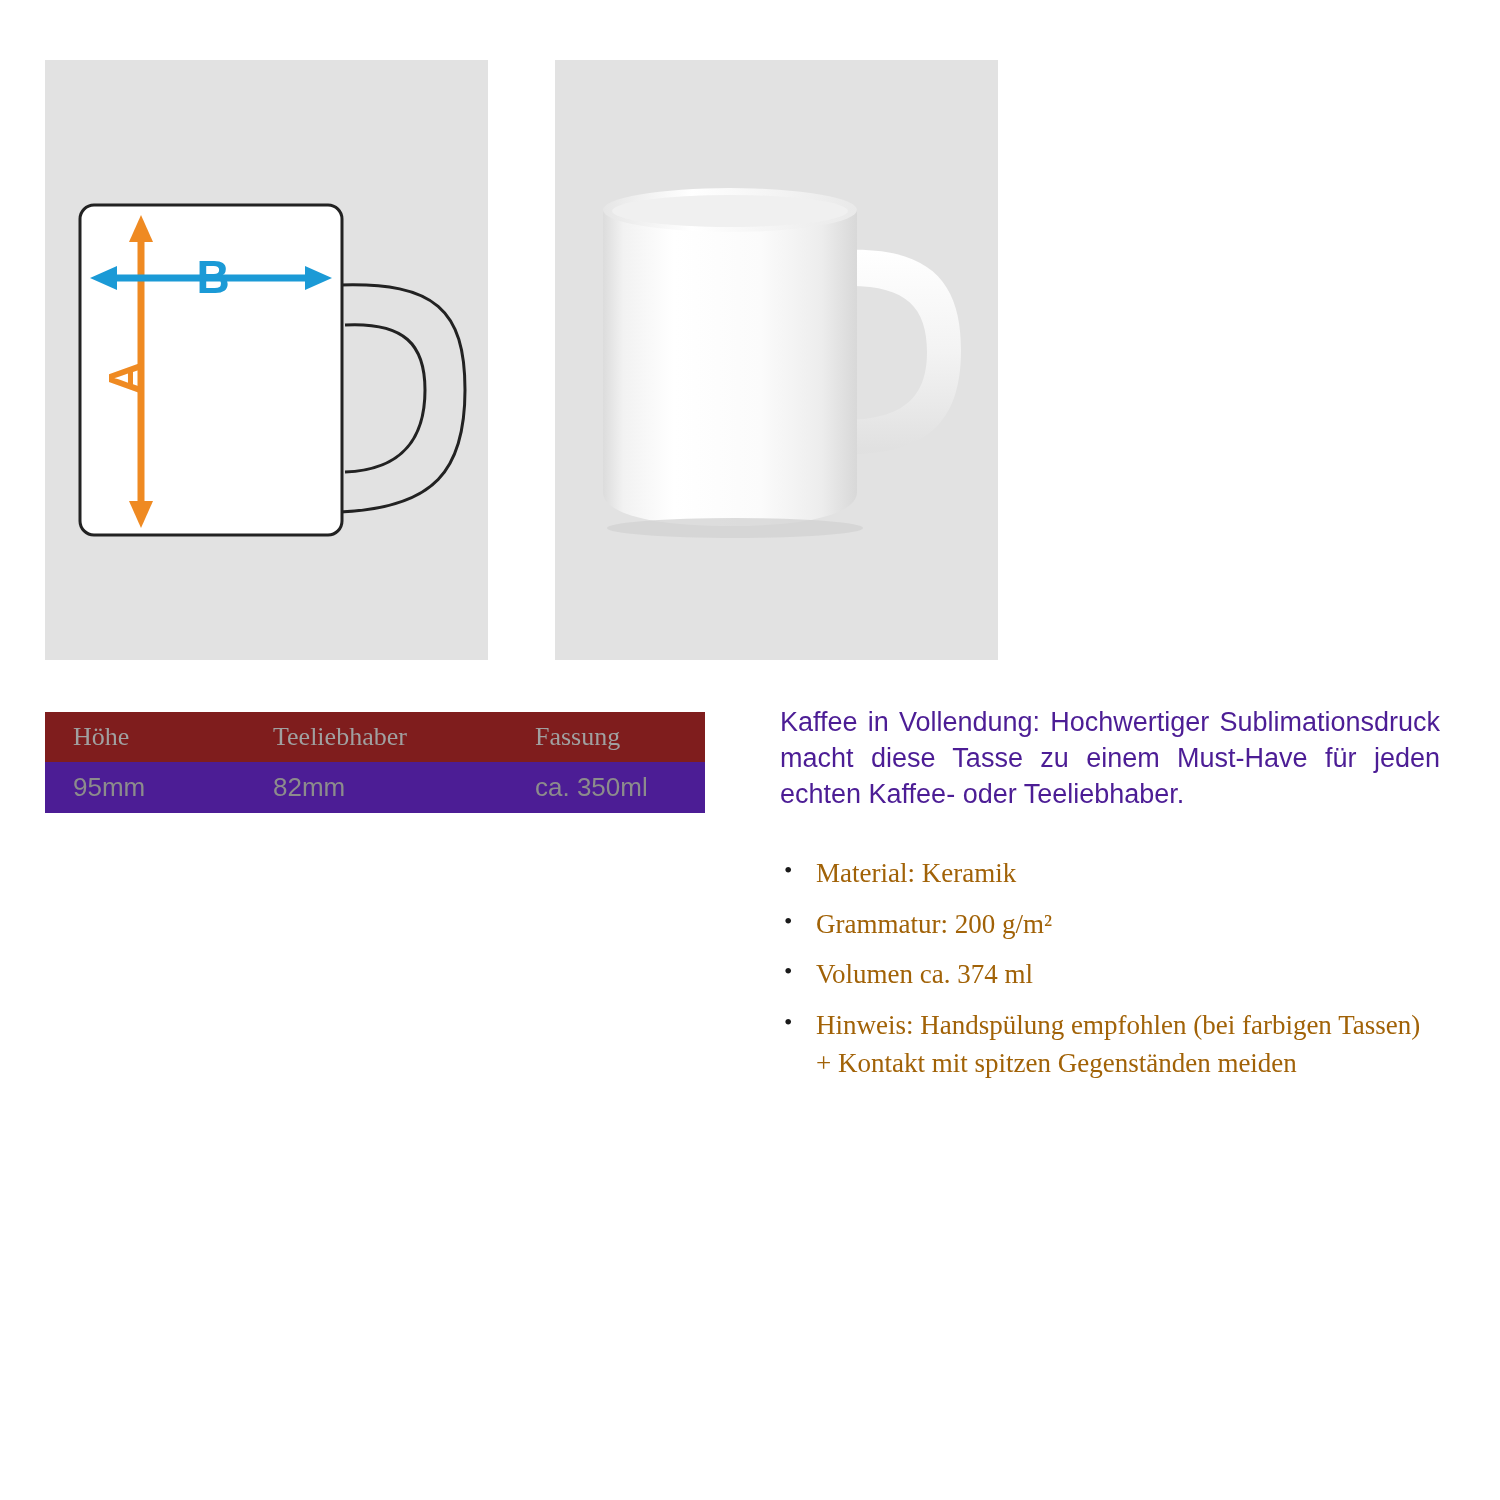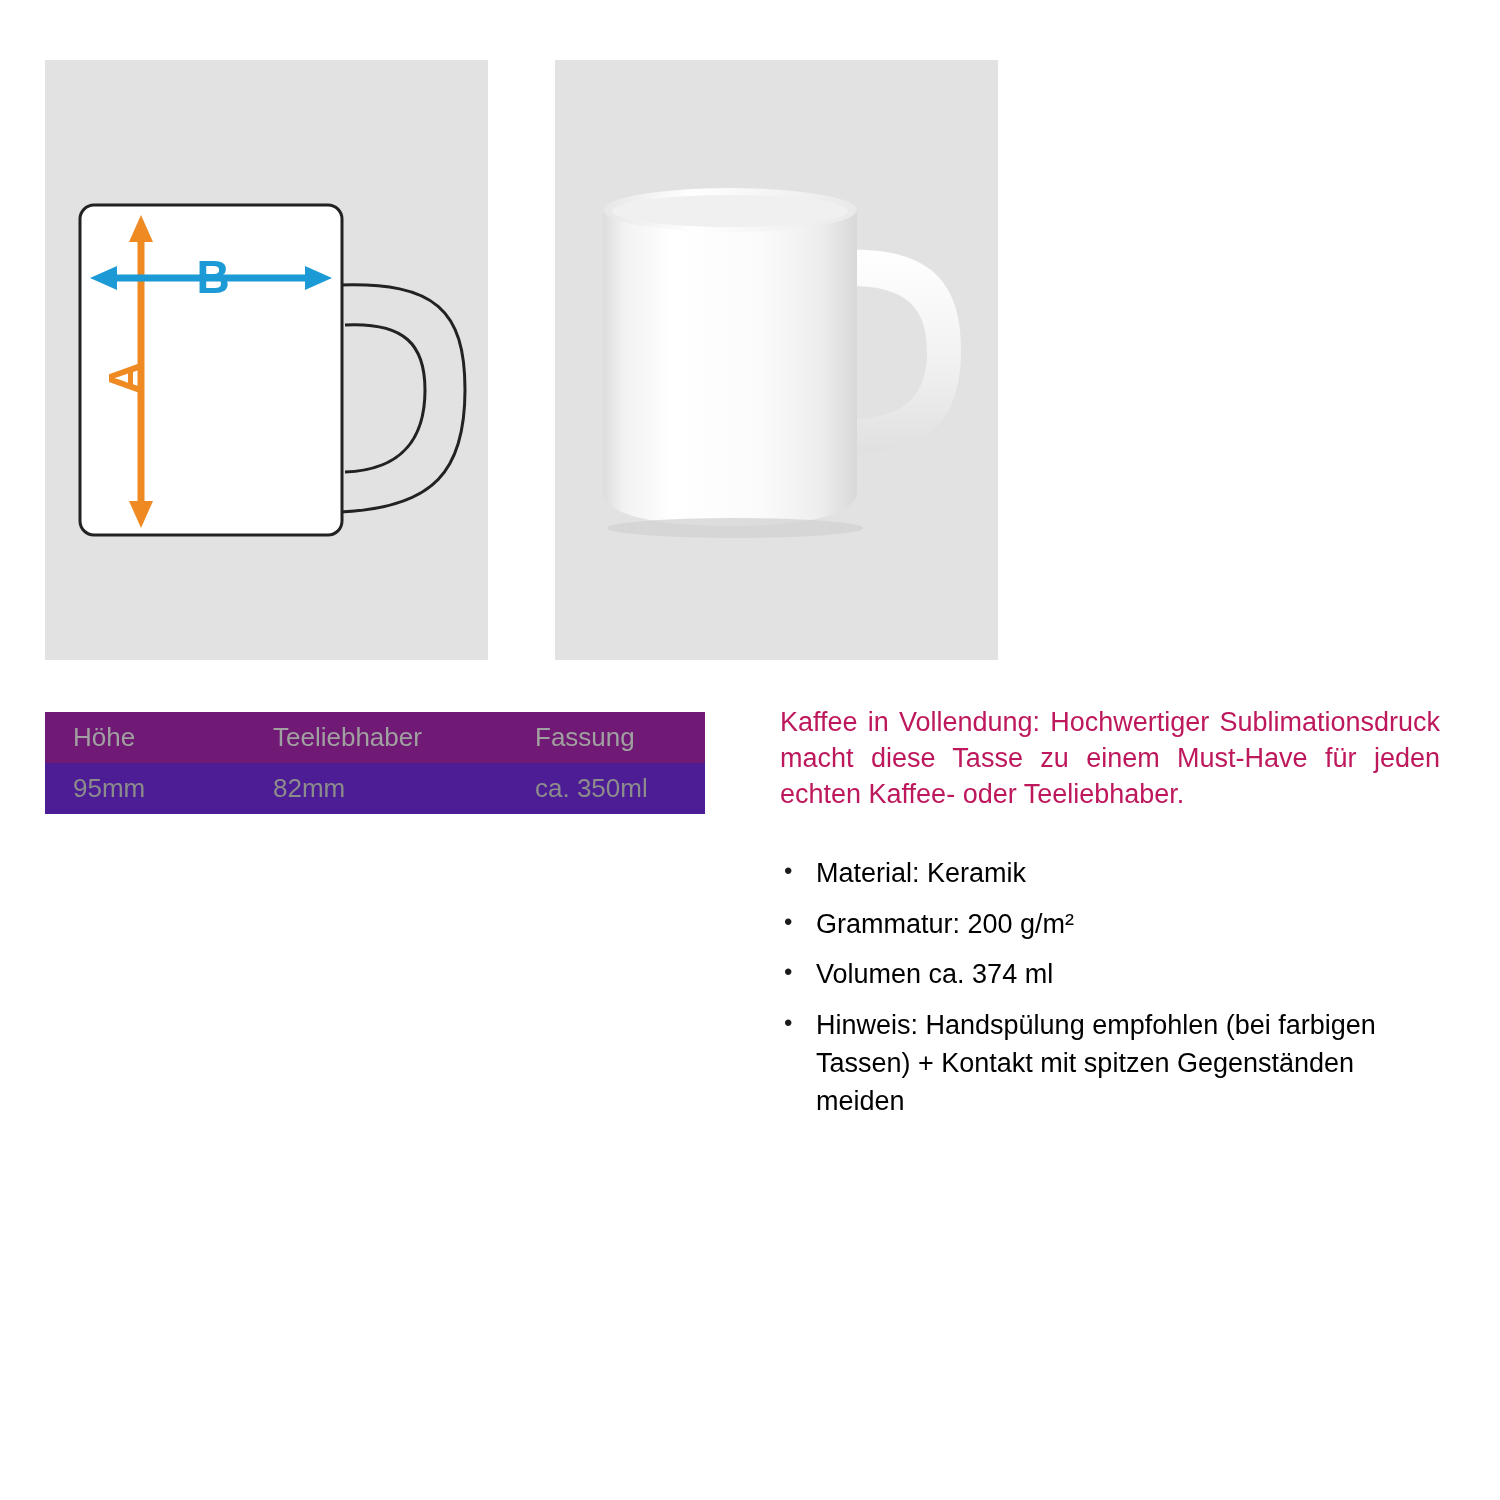--- a/index.html
+++ b/index.html
@@ -45,57 +45,59 @@
     border-collapse: collapse;
     font-size: 26px;
     color: #8c8c8c;
   }
   .spec-table td {
     padding: 10px 0 10px 28px;
     font-weight: 400;
     white-space: nowrap;
   }
   .spec-table tr.head td {
-    background: #701a75;
+    background: #7f1d1d;
     color: #a0a0a0;
+    font-family: Liberation Serif, serif;
   }
   .spec-table tr.vals td {
     background: #4c1d95;
     color: #8c8c8c;
   }
   .spec-table col.c1 { width: 200px; }
   .spec-table col.c2 { width: 262px; }
   .spec-table col.c3 { width: 198px; }
 
   
   .desc {
     position: absolute;
     left: 780px;
     top: 705px;
     width: 660px;
   }
   .desc-intro {
     font-size: 27px;
     line-height: 1.33;
-    color: #be185d;
+    color: #4c1d95;
     margin: 0 0 42px 0;
     text-align: justify;
   }
   .bullets {
     list-style: none;
     margin: 0;
     padding: 0;
   }
   .bullets li {
     position: relative;
     font-size: 27px;
     line-height: 1.40;
-    color: #000000;
+    color: #a16207;
     padding-left: 36px;
     margin-bottom: 13px;
+    font-family: Liberation Serif, serif;
   }
   .bullets li::before {
     content: "\2022";
     position: absolute;
     left: 4px;
     top: -1px;
     font-size: 24px;
     color: #1a1a1a;
   }
 </style>

